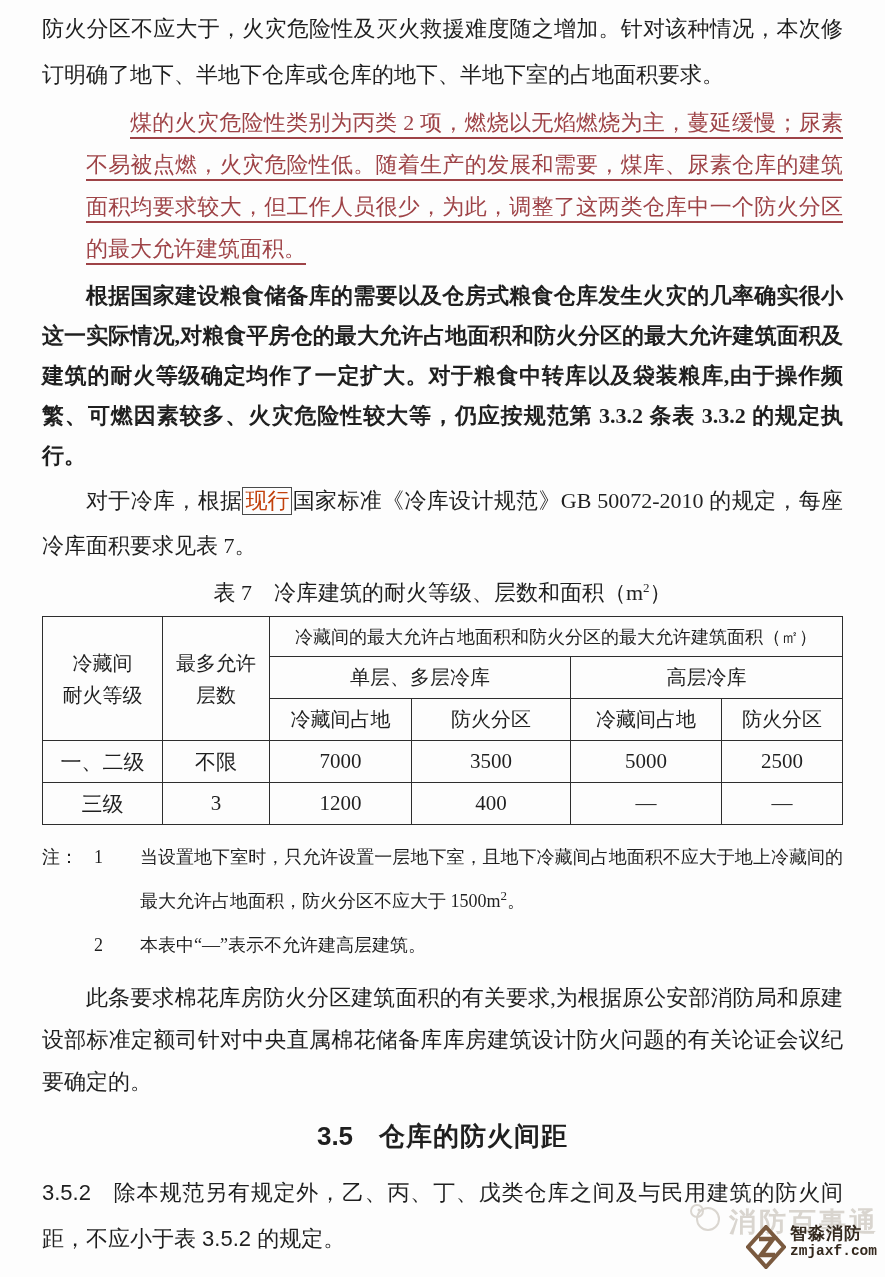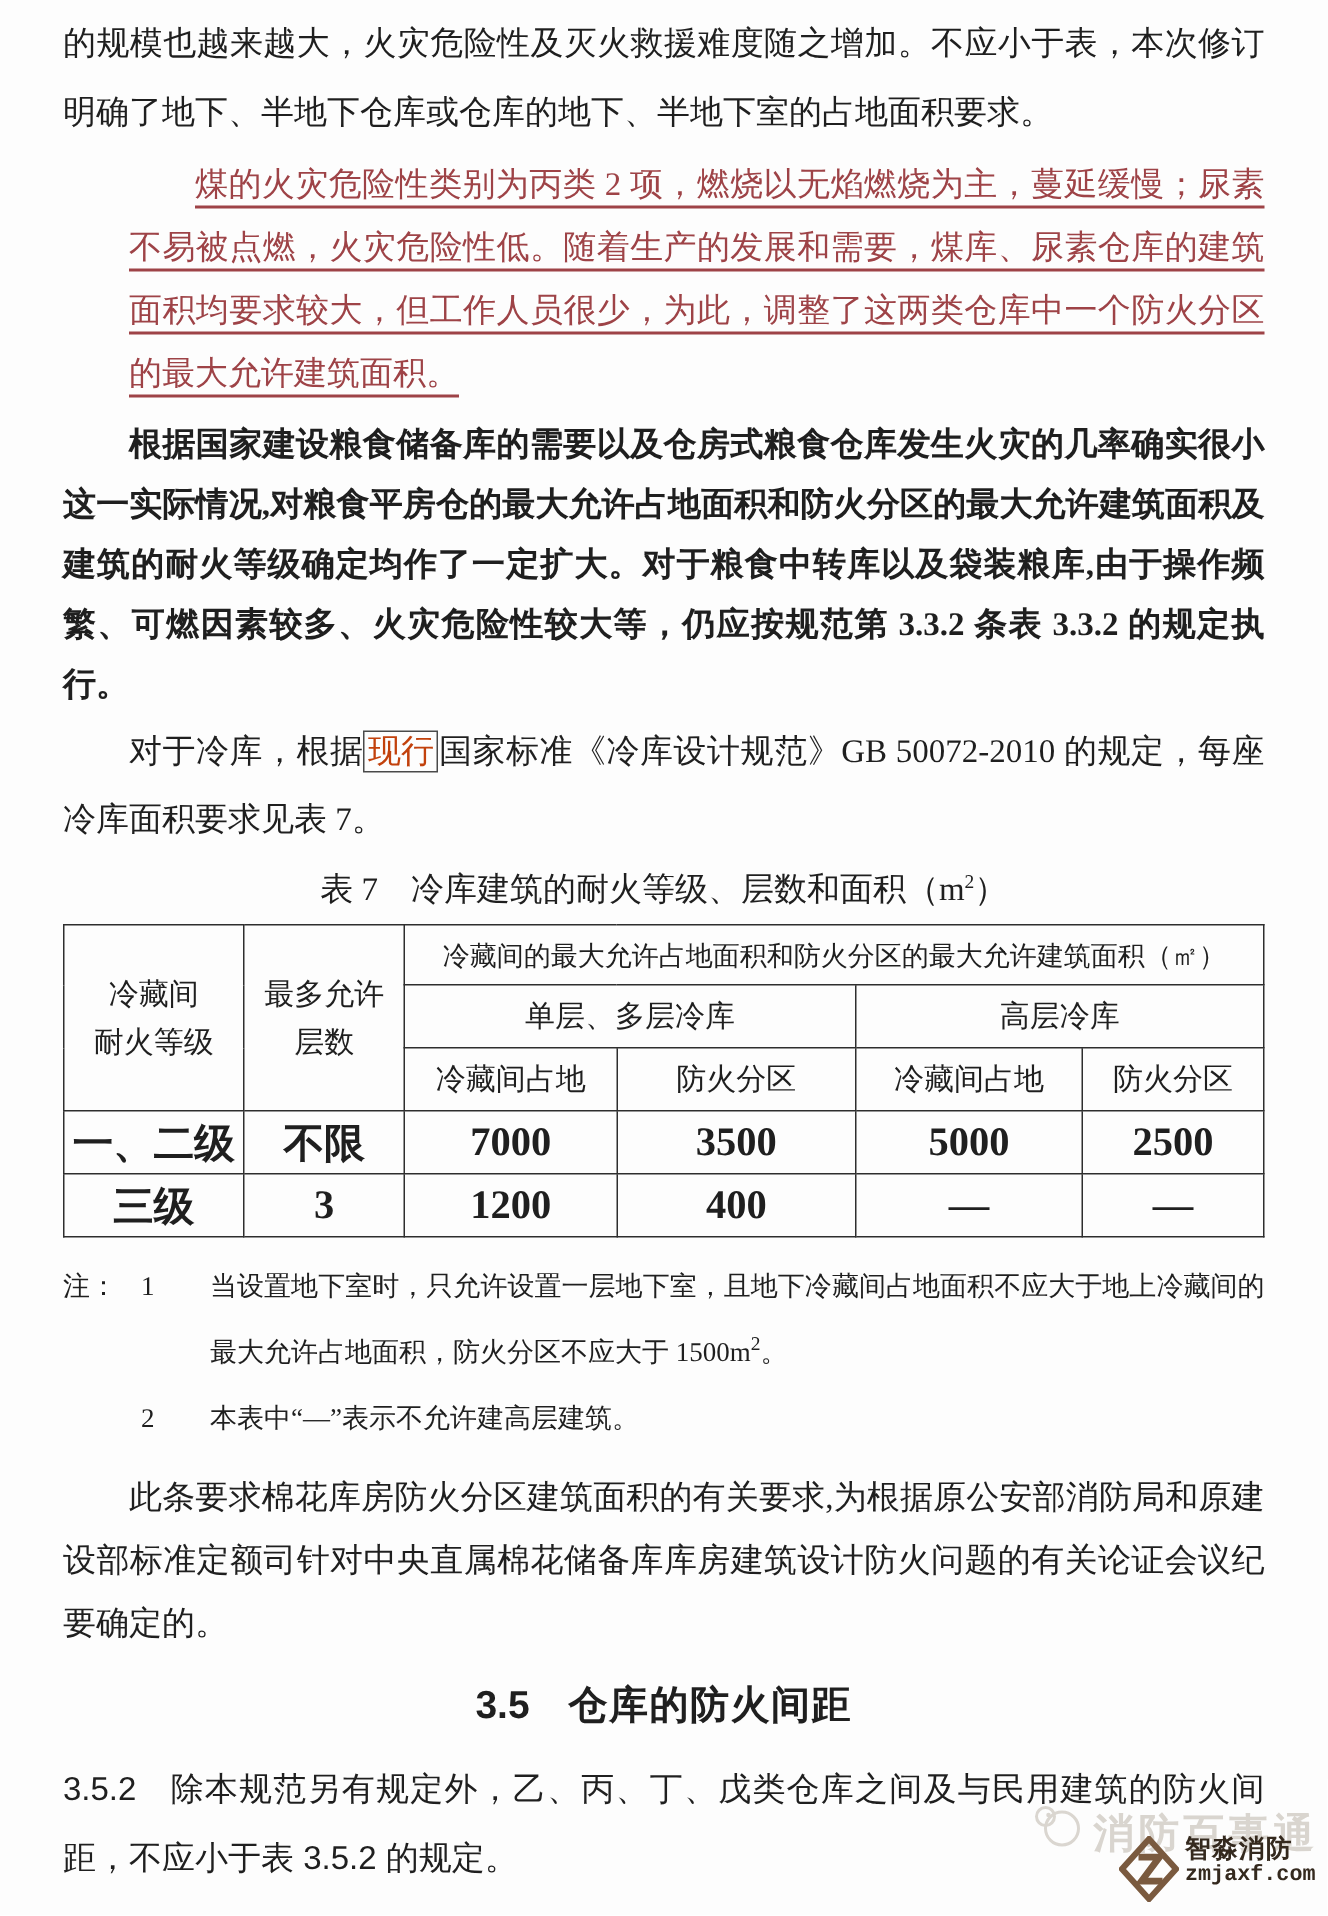--- a/index.html
+++ b/index.html
@@ -60,21 +60,21 @@
     border: 1.6px solid #2e2e2e;
     text-align: center;
     vertical-align: middle;
     font-size: 20px;
     padding: 2px 2px;
   }
   table.t7 .span-head { font-size: 18px; height: 40px; }
   table.t7 .group-head { height: 42px; font-size: 20px; }
   table.t7 .sub-head { height: 42px; font-size: 20px; }
   table.t7 .side-head div { line-height: 32px; font-size: 20px; }
-  table.t7 .data-cell { height: 42px; font-size: 27px; font-weight: bold; }
+  table.t7 .data-cell { height: 42px; font-size: 21px; }
   .notes {
     margin-top: 10px;
     font-size: 18px;
     line-height: 44px;
   }
   .note-row { display: flex; align-items: flex-start; }
   .note-label { width: 52px; flex: none; }
   .note-num { width: 46px; flex: none; }
   .note-text { flex: 1; text-align: justify; }
   p.cotton { line-height: 42px; margin-top: 10px; }
@@ -134,21 +134,21 @@
   }
   .wm-zm-name { font-size: 17px; font-weight: bold; letter-spacing: 1px; }
   .wm-zm-site { font-size: 14.5px; font-weight: bold; font-family: "Liberation Mono", "DejaVu Sans Mono", monospace; }
 </style>
 </head>
 <body>
 
 <div class="page">
   <div class="content">
 
-    <p class="body">的规模也越来越大，火灾危险性及灭火救援难度随之增加。不应小于表，本次修订明确了地下、半地下仓库或仓库的地下、半地下室的占地面积要求。</p>
+    <p class="body">防火分区不应大于，火灾危险性及灭火救援难度随之增加。针对该种情况，本次修订明确了地下、半地下仓库或仓库的地下、半地下室的占地面积要求。</p>
 
     <p class="body indent red-block">煤的火灾危险性类别为丙类 2 项，燃烧以无焰燃烧为主，蔓延缓慢；尿素不易被点燃，火灾危险性低。随着生产的发展和需要，煤库、尿素仓库的建筑面积均要求较大，但工作人员很少，为此，调整了这两类仓库中一个防火分区的最大允许建筑面积。</p>
 
     <p class="body indent grain">根据国家建设粮食储备库的需要以及仓房式粮食仓库发生火灾的几率确实很小这一实际情况,对粮食平房仓的最大允许占地面积和防火分区的最大允许建筑面积及建筑的耐火等级确定均作了一定扩大。对于粮食中转库以及袋装粮库,由于操作频繁、可燃因素较多、火灾危险性较大等，仍应按规范第 3.3.2 条表 3.3.2 的规定执行。</p>
 
     <p class="body indent cold"><span>对于冷库，根据</span><span class="rev-box">现行</span><span>国家标准《冷库设计规范》GB 50072-2010 的规定，每座冷库面积要求见表 7。</span></p>
 
     <div class="table-title"><span>表 7</span>　<span>冷库建筑的耐火等级、层数和面积（m</span><sup class="sq">2</sup><span>）</span></div>
 
     <table class="t7">

